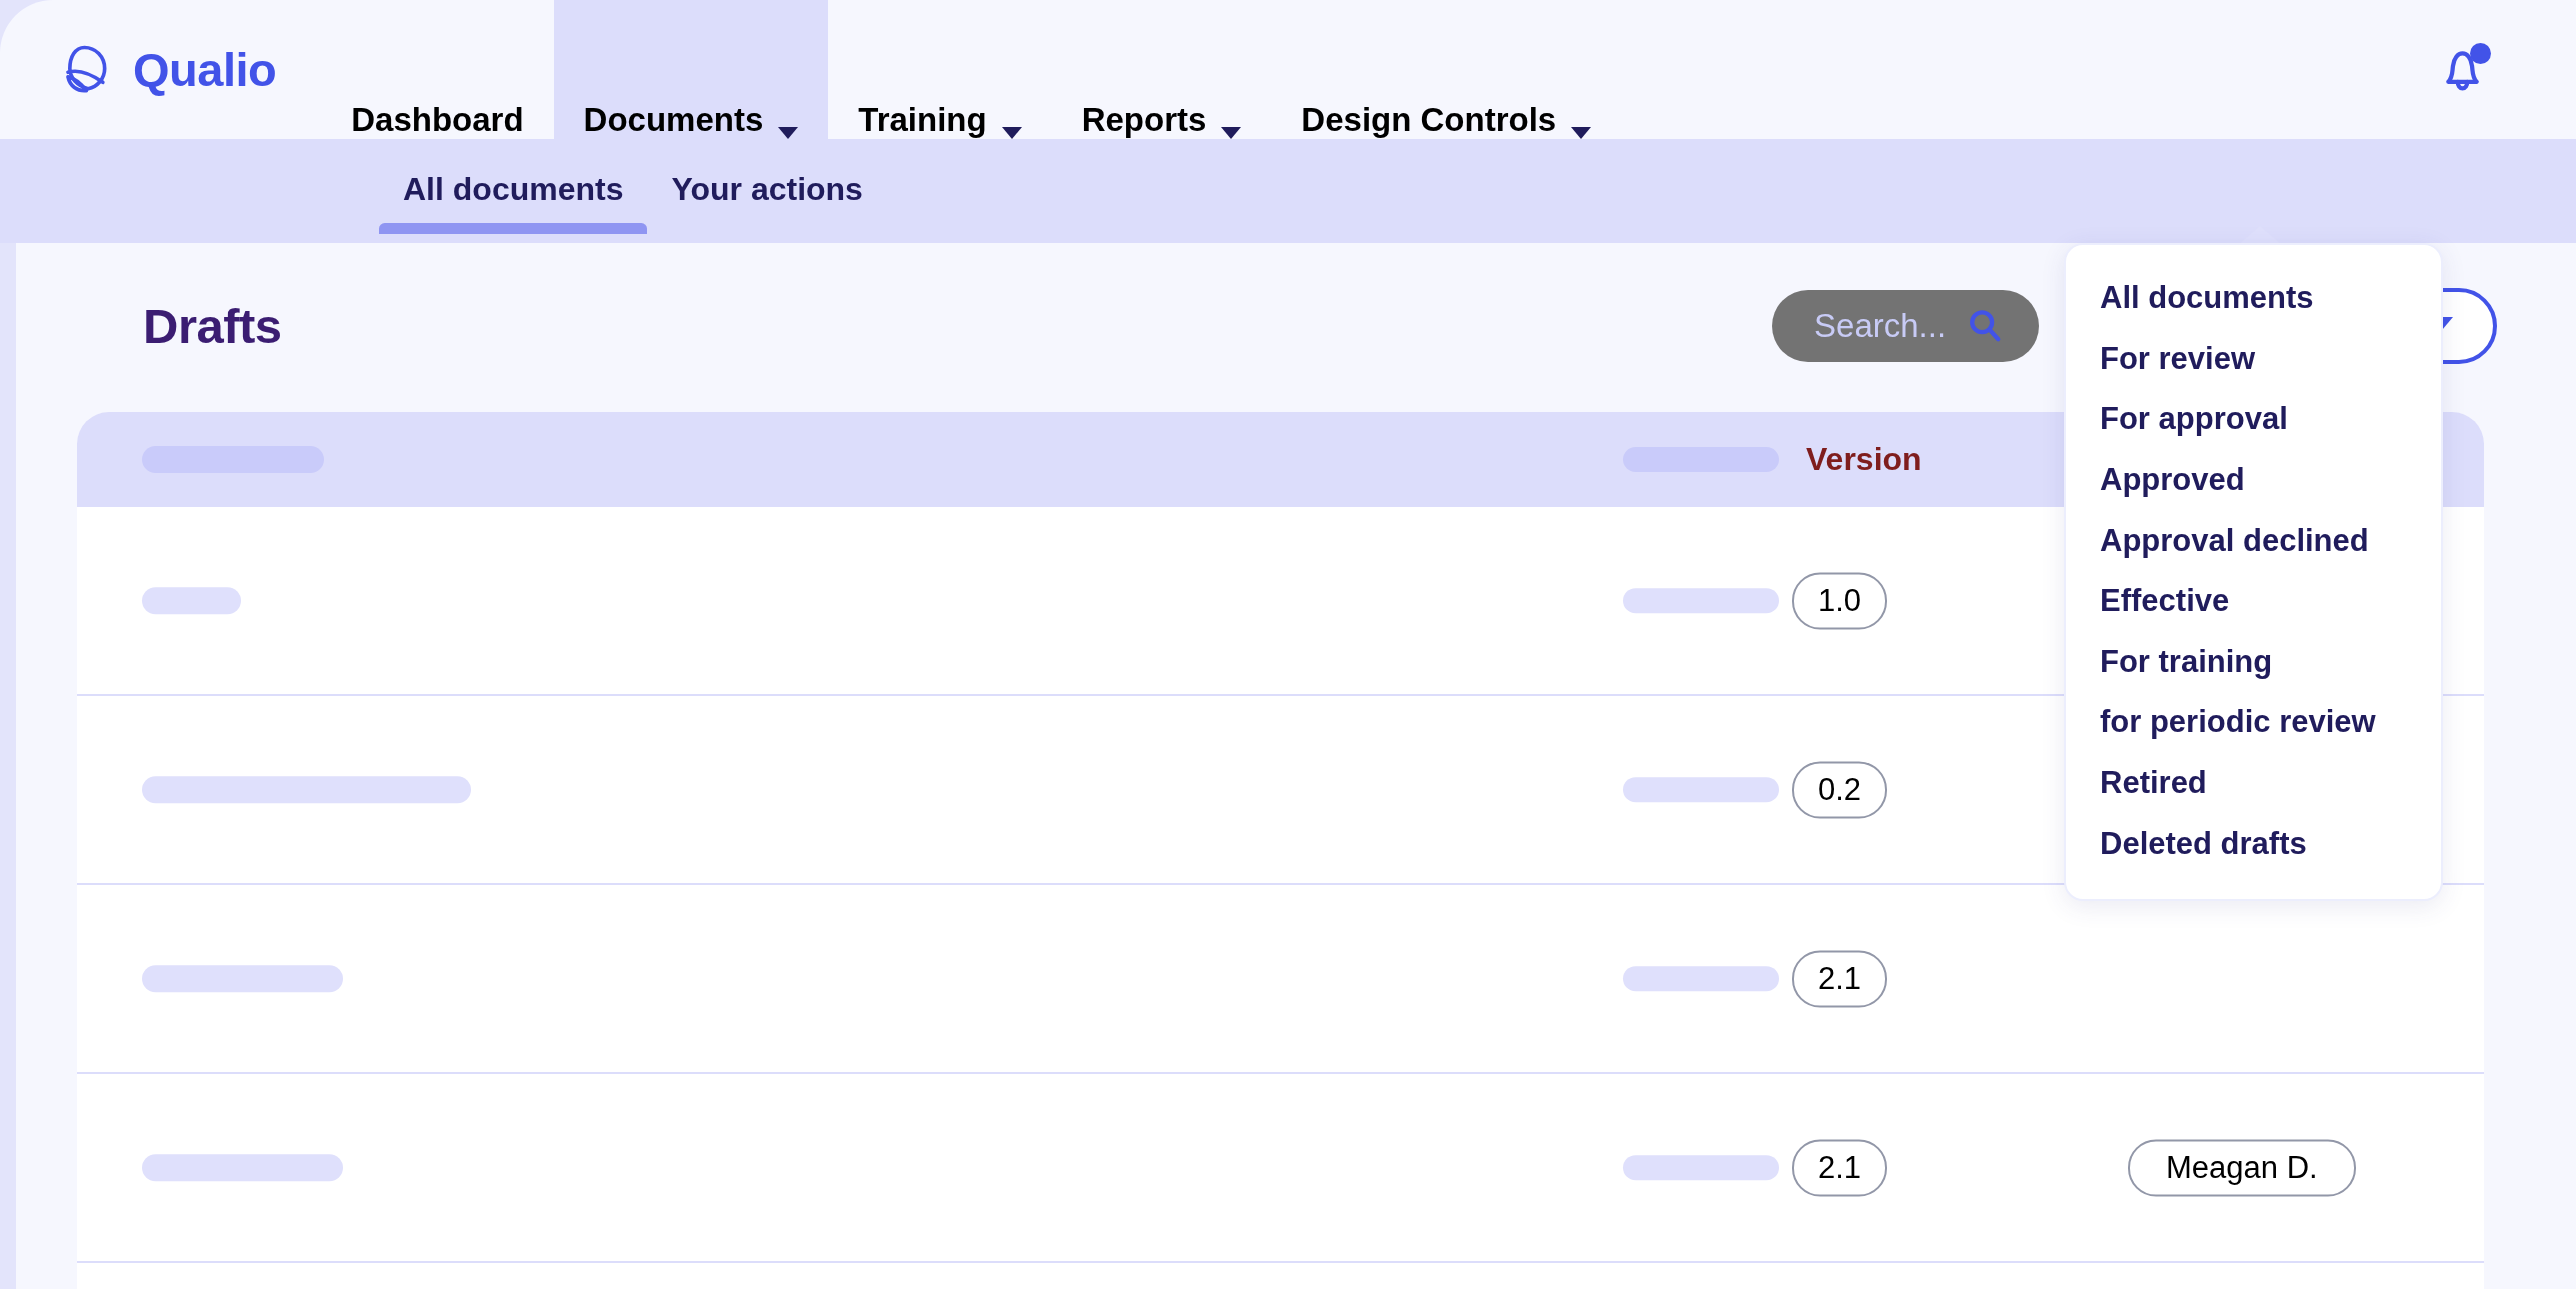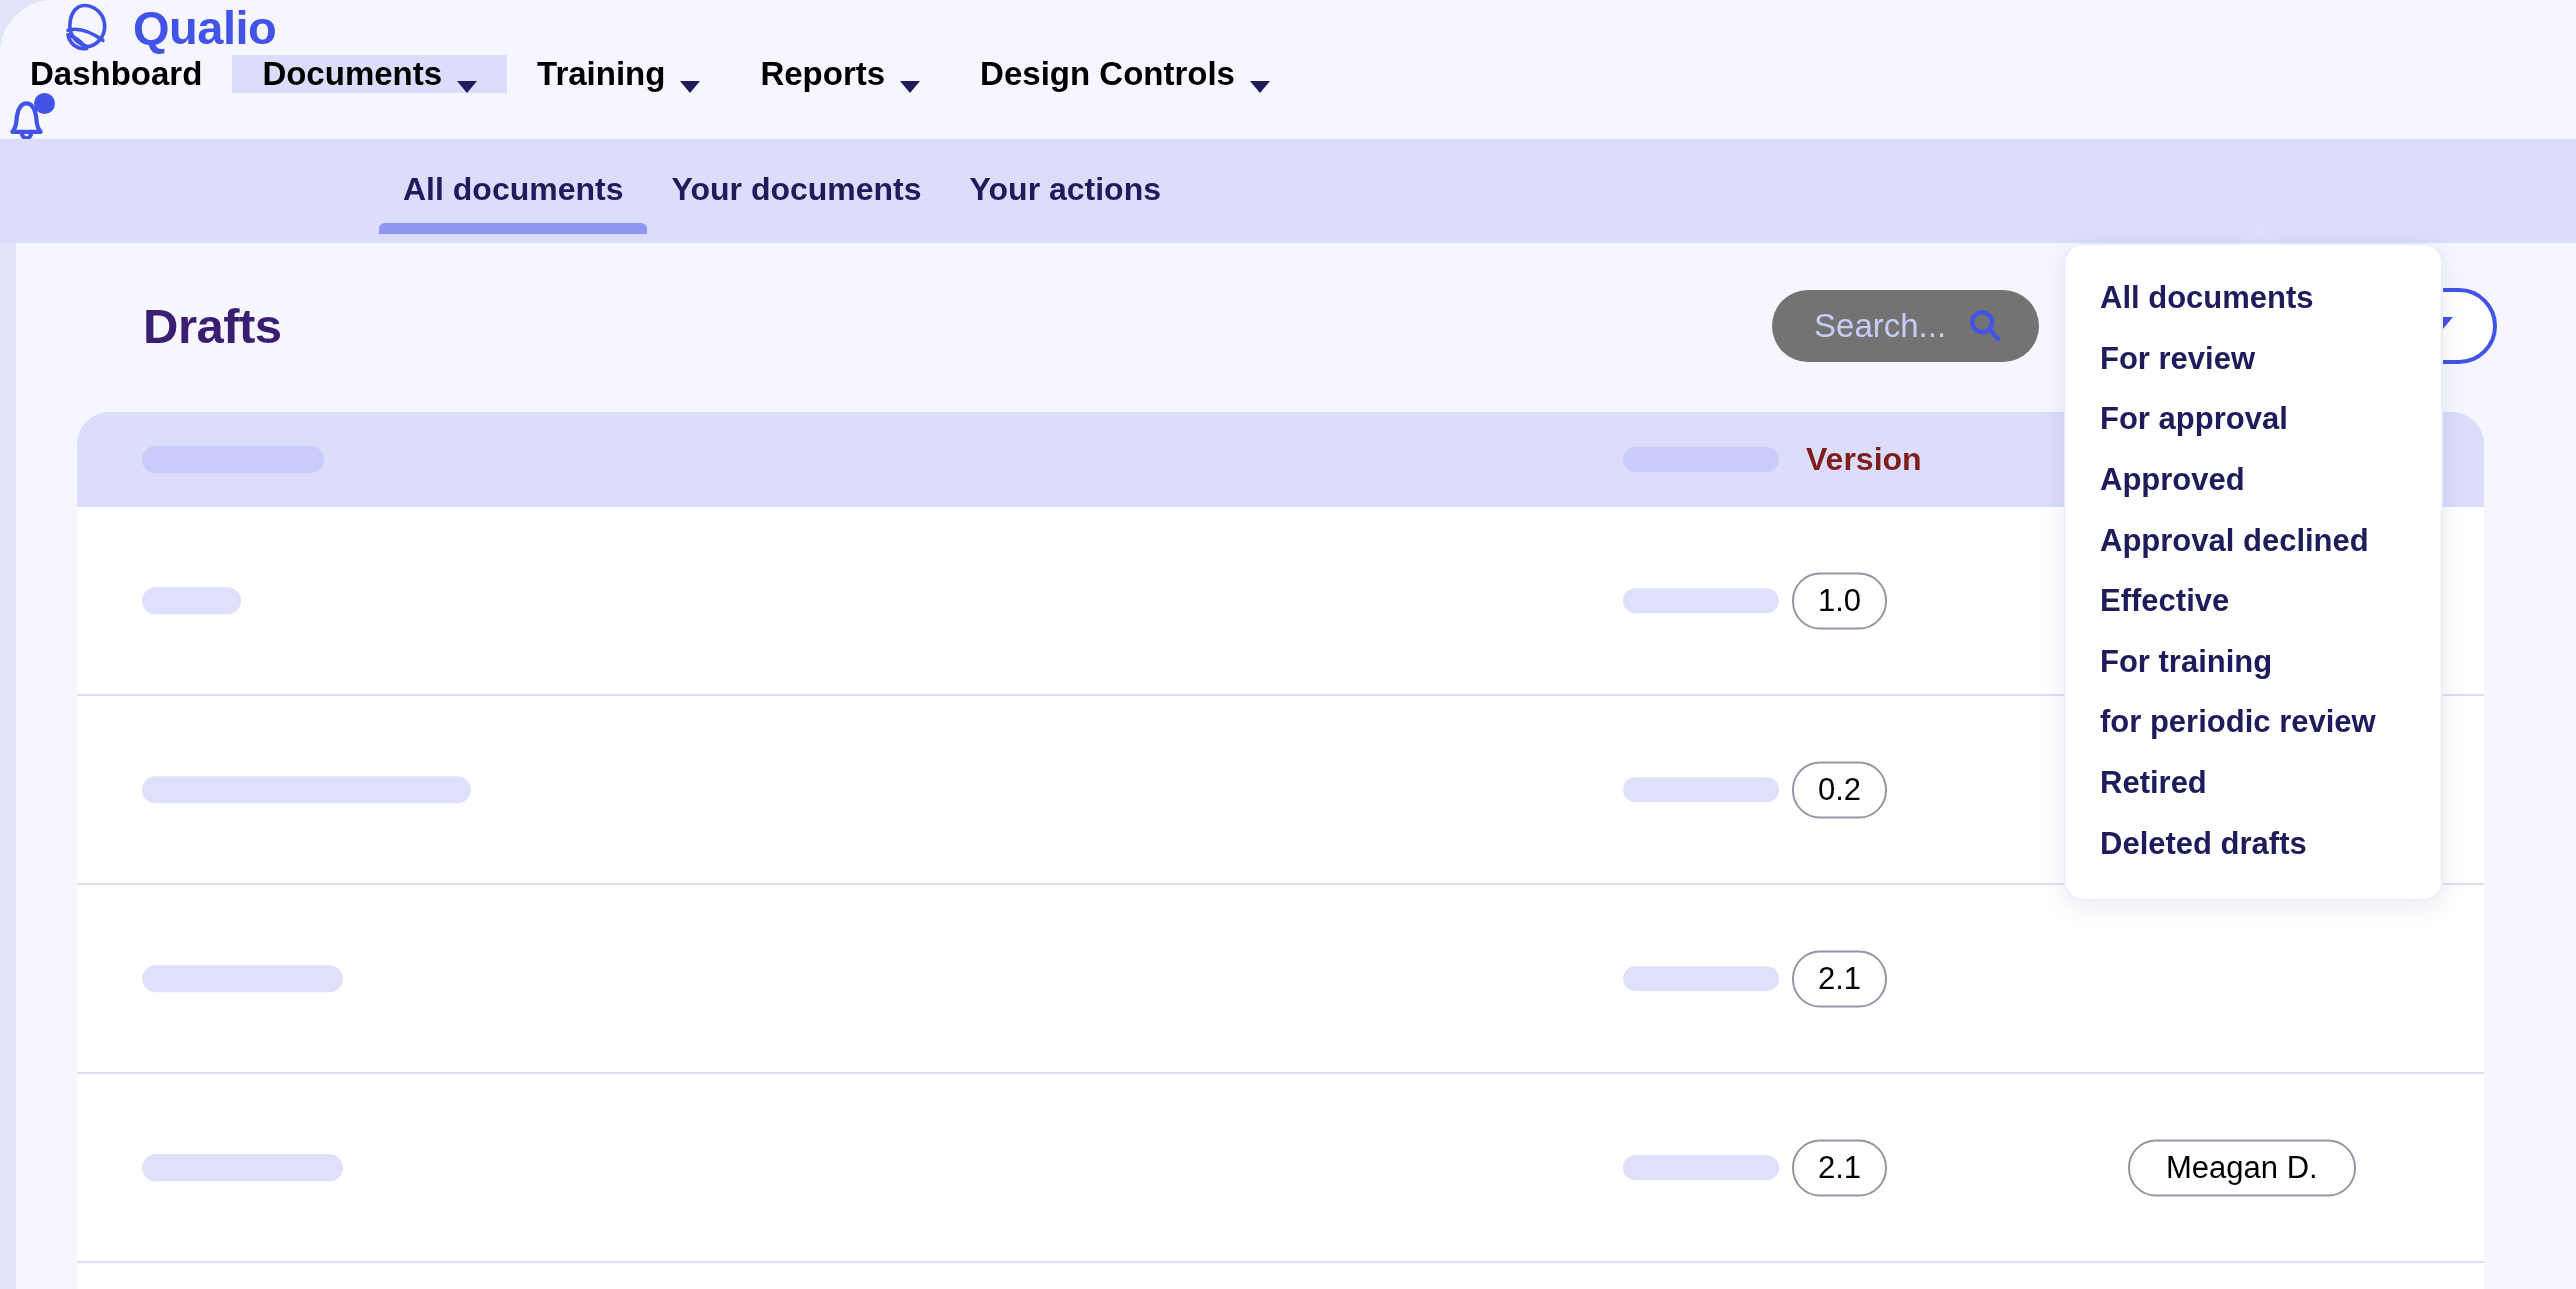--- a/index.html
+++ b/index.html
@@ -22,21 +22,20 @@
   
   .topbar {
     position: absolute;
     left: 0; top: 0;
     width: 2576px;
     height: 139px;
     background: #f6f7fe;
     border-top-left-radius: 53px;
     display: flex;
     align-items: stretch;
-    flex-direction: column;
   }
 
   .brand {
     display: flex;
     align-items: center;
     gap: 21px;
     padding-left: 57px;
     padding-right: 45px;
   }
   .brand-logo { width: 55px; height: 55px; display: block; }
@@ -365,23 +364,20 @@
 
   </div>
 
   <div class="subnav">
 
     <div class="subnav-item">
       <span>All documents</span>
       <span class="underline"></span>
     </div>
 
-    <div class="subnav-item">
-      <span>Your documents</span>
-    </div>
 
     <div class="subnav-item">
       <span>Your actions</span>
     </div>
 
   </div>
 
   <div class="content">
 
     <div class="page-head">

